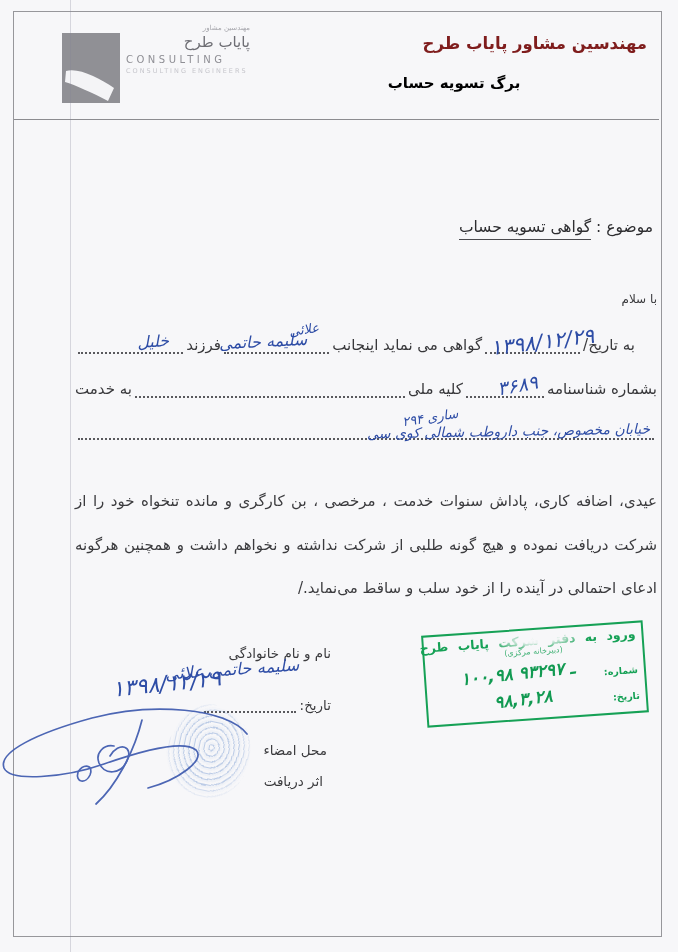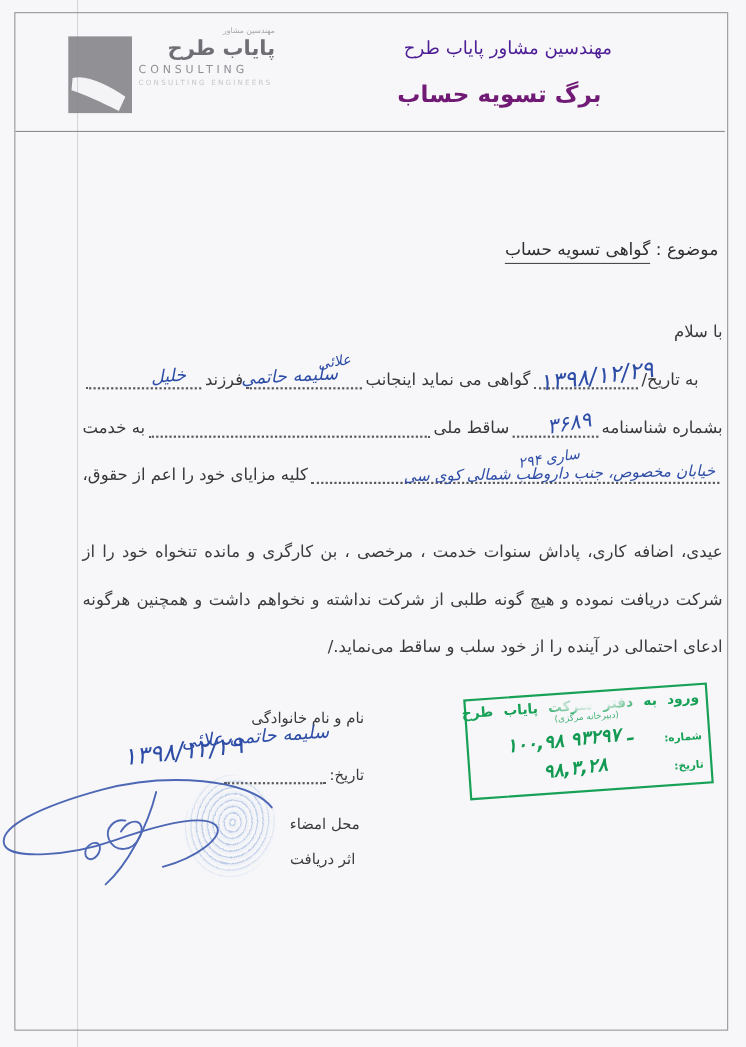--- a/index.html
+++ b/index.html
@@ -10,36 +10,36 @@
     color:#3b3b3e;
   }
   
   .page-border{position:absolute; left:13px; top:11px; width:647px; height:924px;
     border:1px solid #97979b;}
   .fold-line{position:absolute; left:70px; top:0; width:1px; height:952px;
     background:rgba(130,130,150,0.28); z-index:6; pointer-events:none;}
   
   .header{position:absolute; left:14px; top:12px; width:645px; height:107px;
     border-bottom:1px solid #8c8c90;}
-  .org-title{position:absolute; top:22px; right:12px; width:280px; text-align:left;
-    font-size:16.5px; font-weight:normal; color:#4c1d95; direction:rtl;}
+  .org-title{position:absolute; top:22px; right:12px; width:280px; text-align:right;
+    font-size:16.5px; font-weight:bold; color:#7f1d1d; direction:rtl;}
   .form-title{position:absolute; top:62px; right:90px; width:230px; text-align:center;
-    font-size:21px; font-weight:bold; color:#701a75; direction:rtl;}
+    font-size:15px; font-weight:bold; color:#000000; direction:rtl;}
   .logo{position:absolute; left:48px; top:21px;}
   .logo-text{position:absolute; left:112px; top:12px; width:124px;}
   .logo-tagline-fa{direction:rtl; text-align:right; font-size:7px; color:#a6a6ac; letter-spacing:1px;}
-  .logo-name-fa{direction:rtl; text-align:right; font-size:19px; font-weight:bold; color:#6e6e74; margin-top:1px;}
+  .logo-name-fa{direction:rtl; text-align:right; font-size:15px; font-weight:normal; color:#6e6e74; margin-top:1px;}
   .logo-name-en{font-size:10px; color:#8e8e94; letter-spacing:3.5px; margin-top:3px; white-space:nowrap;}
   .logo-tagline-en{font-size:6.5px; color:#c6c6cc; letter-spacing:2px; margin-top:2px; white-space:nowrap;}
   
   .subject{position:absolute; top:218px; right:25px; direction:rtl; font-size:15.5px; color:#2e2e31;}
   .subject .subj-value{border-bottom:1px solid #4a4a4e; padding-bottom:3px;}
   
   .body-text{position:absolute; left:75px; width:582px; direction:rtl; font-size:15px; color:#38383b;}
-  .salutation{top:292px; right:21px; left:auto; position:absolute; direction:rtl; font-size:15px;}
+  .salutation{top:292px; right:21px; left:auto; position:absolute; direction:rtl; font-size:12px;}
   .bline{position:absolute; height:24px; display:flex; align-items:flex-end; white-space:nowrap;}
   .bline .seg{flex:0 0 auto;text-align:center;}
   .dotfill{position:relative; border-bottom:2px dotted #59595d; height:16px; margin:0 3px;}
   .grow{flex:1 1 auto;}
   .w95{width:95px;} .w78{width:78px;}
   .hw{position:absolute; color:#2e4da6; white-space:nowrap; font-style:italic;}
   .hw-date1{bottom:-2px; right:-14px; font-size:21px; transform:rotate(-7deg); letter-spacing:1px;}
   .hw-name1{bottom:1px; right:22px; font-size:16px; transform:rotate(-3deg);}
   .hw-name1-above{bottom:15px; right:10px; font-size:13px; transform:rotate(-8deg);}
   .hw-father{bottom:1px; right:14px; font-size:16px; transform:rotate(-4deg);}
@@ -133,31 +133,30 @@
     <span class="dotfill grow" style="min-width:70px;">
       <span class="hw hw-father">خلیل</span>
     </span>
   </div>
 
   <div class="body-text bline" style="top:374px; left:75px;">
     <span class="seg">بشماره شناسنامه</span>
     <span class="dotfill w78">
       <span class="hw hw-id ltr">۳۶۸۹</span>
     </span>
-    <span class="seg">ساقط ملی</span>
+    <span class="seg">کلیه ملی</span>
     <span class="dotfill grow"></span>
     <span class="seg">به خدمت</span>
   </div>
 
   <div class="body-text bline" style="top:416px; left:75px;">
     <span class="dotfill grow">
       <span class="hw hw-addr">خیابان مخصوص، جنب داروطب شمالی کوی سی</span>
       <span class="hw hw-addr-above">ساری ۲۹۴</span>
     </span>
-    <span class="seg">کلیه مزایای خود را اعم از حقوق،</span>
   </div>
 
   <div class="plain just" style="top:460px; left:75px;">عیدی، اضافه کاری،  پاداش سنوات خدمت ، مرخصی ، بن کارگری و مانده تنخواه خود را از</div>
   <div class="plain" style="top:547px; left:75px;">ادعای احتمالی در آینده را از خود سلب و ساقط می‌نماید./</div>
   <div class="plain just" style="top:504px; left:75px;">شرکت دریافت نموده و هیچ گونه طلبی از شرکت نداشته و نخواهم داشت و همچنین هرگونه</div>
 
   <div class="sig">
     <div class="sig-name-label">نام و نام خانوادگی</div>
     <div class="sig-name-hw">سلیمه حاتمی علائی</div>
     <div class="sig-date-row">

